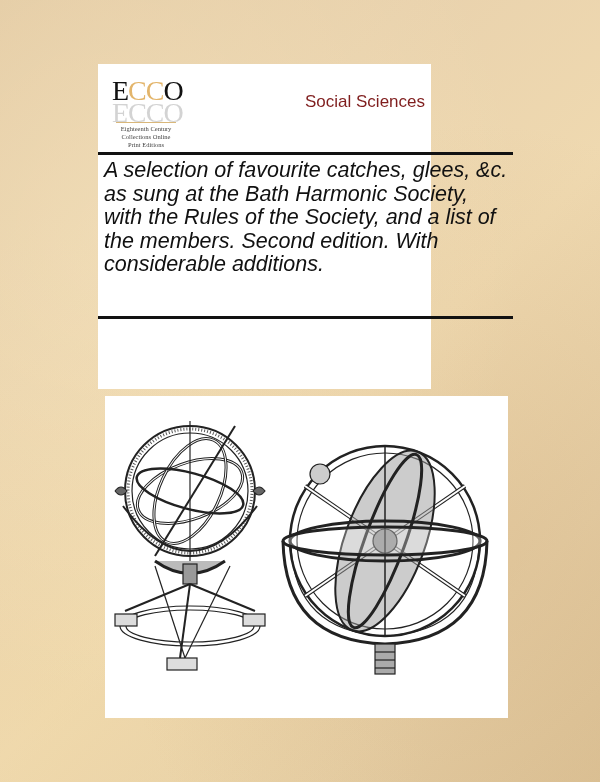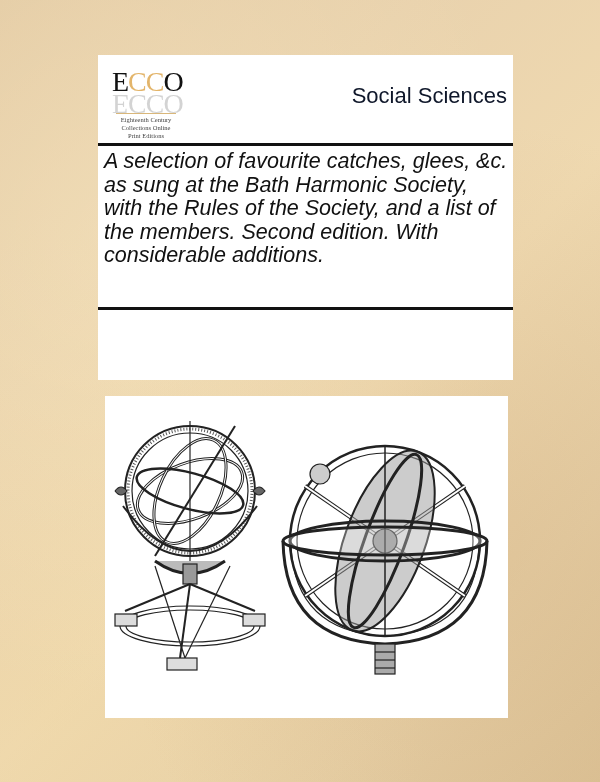--- a/index.html
+++ b/index.html
@@ -9,21 +9,21 @@
       font-family: "Liberation Sans", sans-serif;
     }
     .texture {
       position: absolute; inset: 0;
       background:
         radial-gradient(ellipse at 20% 30%, rgba(255,240,200,0.35), transparent 60%),
         radial-gradient(ellipse at 80% 70%, rgba(200,160,110,0.25), transparent 55%),
         radial-gradient(ellipse at 10% 90%, rgba(240,215,160,0.3), transparent 50%);
     }
     .title-panel {
-      position: absolute; left: 98px; top: 55px; width: 415px; height: 325px;
+      position: absolute; left: 98px; top: 64px; width: 333px; height: 325px;
       background: #ffffff;
     }
     .logo {
       position: absolute; left: 8px; top: 8px; width: 70px; height: 80px;
     }
     .logo-letters {
       font-family: "Liberation Serif", serif; font-size: 28px; line-height: 26px;
       letter-spacing: -1px; color: #111; position: absolute; left: 6px; top: 6px;
     }
     .logo-letters .c { color: #e3b56b; }
@@ -32,21 +32,21 @@
       letter-spacing: -1px; color: #c9c9c9; position: absolute; left: 6px; top: 30px;
       transform: scaleY(-1); opacity: 0.8;
     }
     .logo-rule { position: absolute; left: 10px; top: 50px; width: 60px; height: 1px; background: #d9b77a; }
     .logo-caption {
       position: absolute; left: 0; top: 53px; width: 80px; text-align: center;
       font-family: "Liberation Serif", serif; font-size: 6.5px; line-height: 8px; color: #444;
     }
     .category {
       position: absolute; right: 6px; top: 28px;
-      font-size: 22px; color: #0f172a; text-align: right;
+      font-size: 17px; color: #7f1d1d; text-align: right;
     }
     .rule { position: absolute; left: 0; width: 415px; height: 3px; background: #111; }
     .rule.top { top: 88px; }
     .rule.bottom { top: 252px; }
     .book-title {
       position: absolute; left: 6px; top: 95px; width: 405px;
       font-size: 21.5px; line-height: 23.5px; color: #111; margin: 0; font-weight: normal; font-style: italic;
     }
     .image-panel {
       position: absolute; left: 105px; top: 396px; width: 403px; height: 322px;

